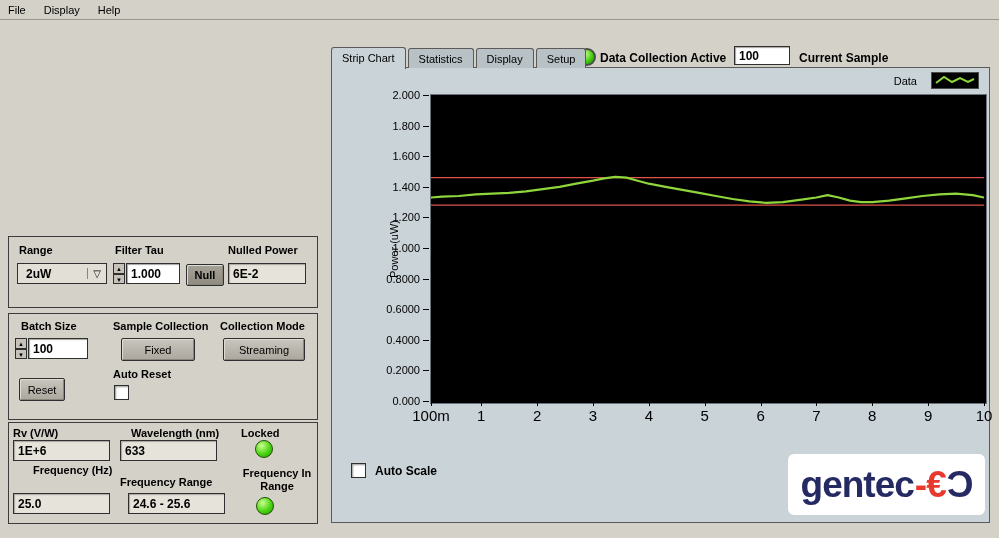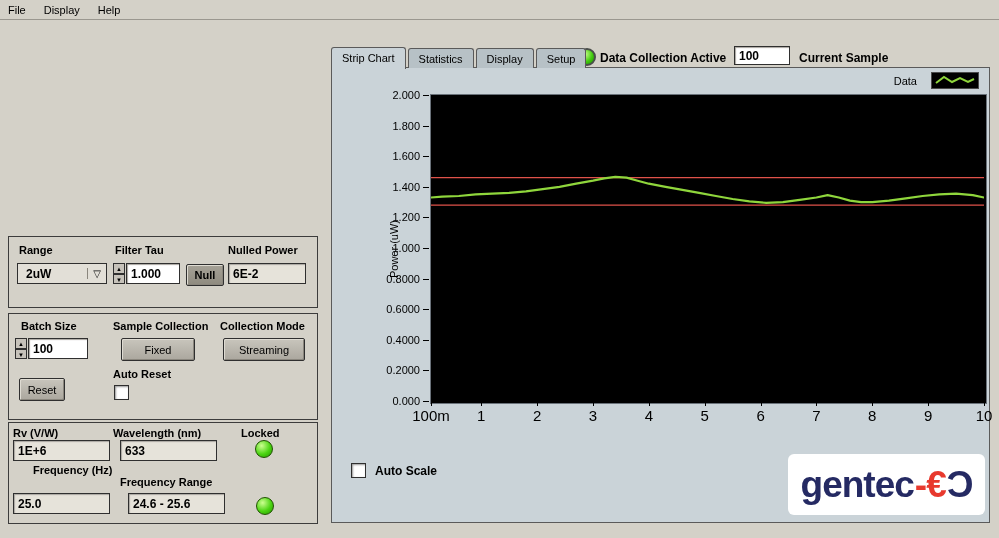--- a/index.html
+++ b/index.html
@@ -124,38 +124,39 @@
       <span>Reset</span>
     </div>
   </div>
 
   <div class="panel" style="left:8px;top:422px;width:308px;height:100px;">
     <span class="lbl" style="left:4px;top:4px;">Rv (V/W)</span>
     <div class="field indicator" style="left:4px;top:17px;width:97px;height:21px;">
       <span>1E+6</span>
     </div>
 
-    <span class="lbl" style="left:104px;top:4px;">Wavelength (nm)</span>
+    <span class="lbl" style="left:122px;top:4px;">Wavelength (nm)</span>
     <div class="field indicator" style="left:111px;top:17px;width:97px;height:21px;">
       <span>633</span>
     </div>
 
     <span class="lbl" style="left:232px;top:4px;">Locked</span>
     <span class="led led-green" style="left:246px;top:17px;"></span>
 
     <span class="lbl" style="left:4px;top:41px;margin-left:20px;">Frequency (Hz)</span>
     <div class="field indicator" style="left:4px;top:70px;width:97px;height:21px;">
       <span>25.0</span>
     </div>
 
     <span class="lbl" style="left:111px;top:53px;">Frequency Range</span>
     <div class="field indicator" style="left:111px;top:70px;width:97px;height:21px;margin-left:8px;">
       <span>24.6 - 25.6</span>
     </div>
 
+    <span class="lbl" style="left:226px;top:44px;width:84px;text-align:center;white-space:normal;line-height:13px;">Frequency In Range</span>
     <span class="led led-green" style="left:247px;top:74px;"></span>
   </div>
 
   <div id="tabbar">
     <div class="tab active"><span>Strip Chart</span></div>
     <div class="tab"><span>Statistics</span></div>
     <div class="tab"><span>Display</span></div>
     <div class="tab"><span>Setup</span></div>
   </div>
 

